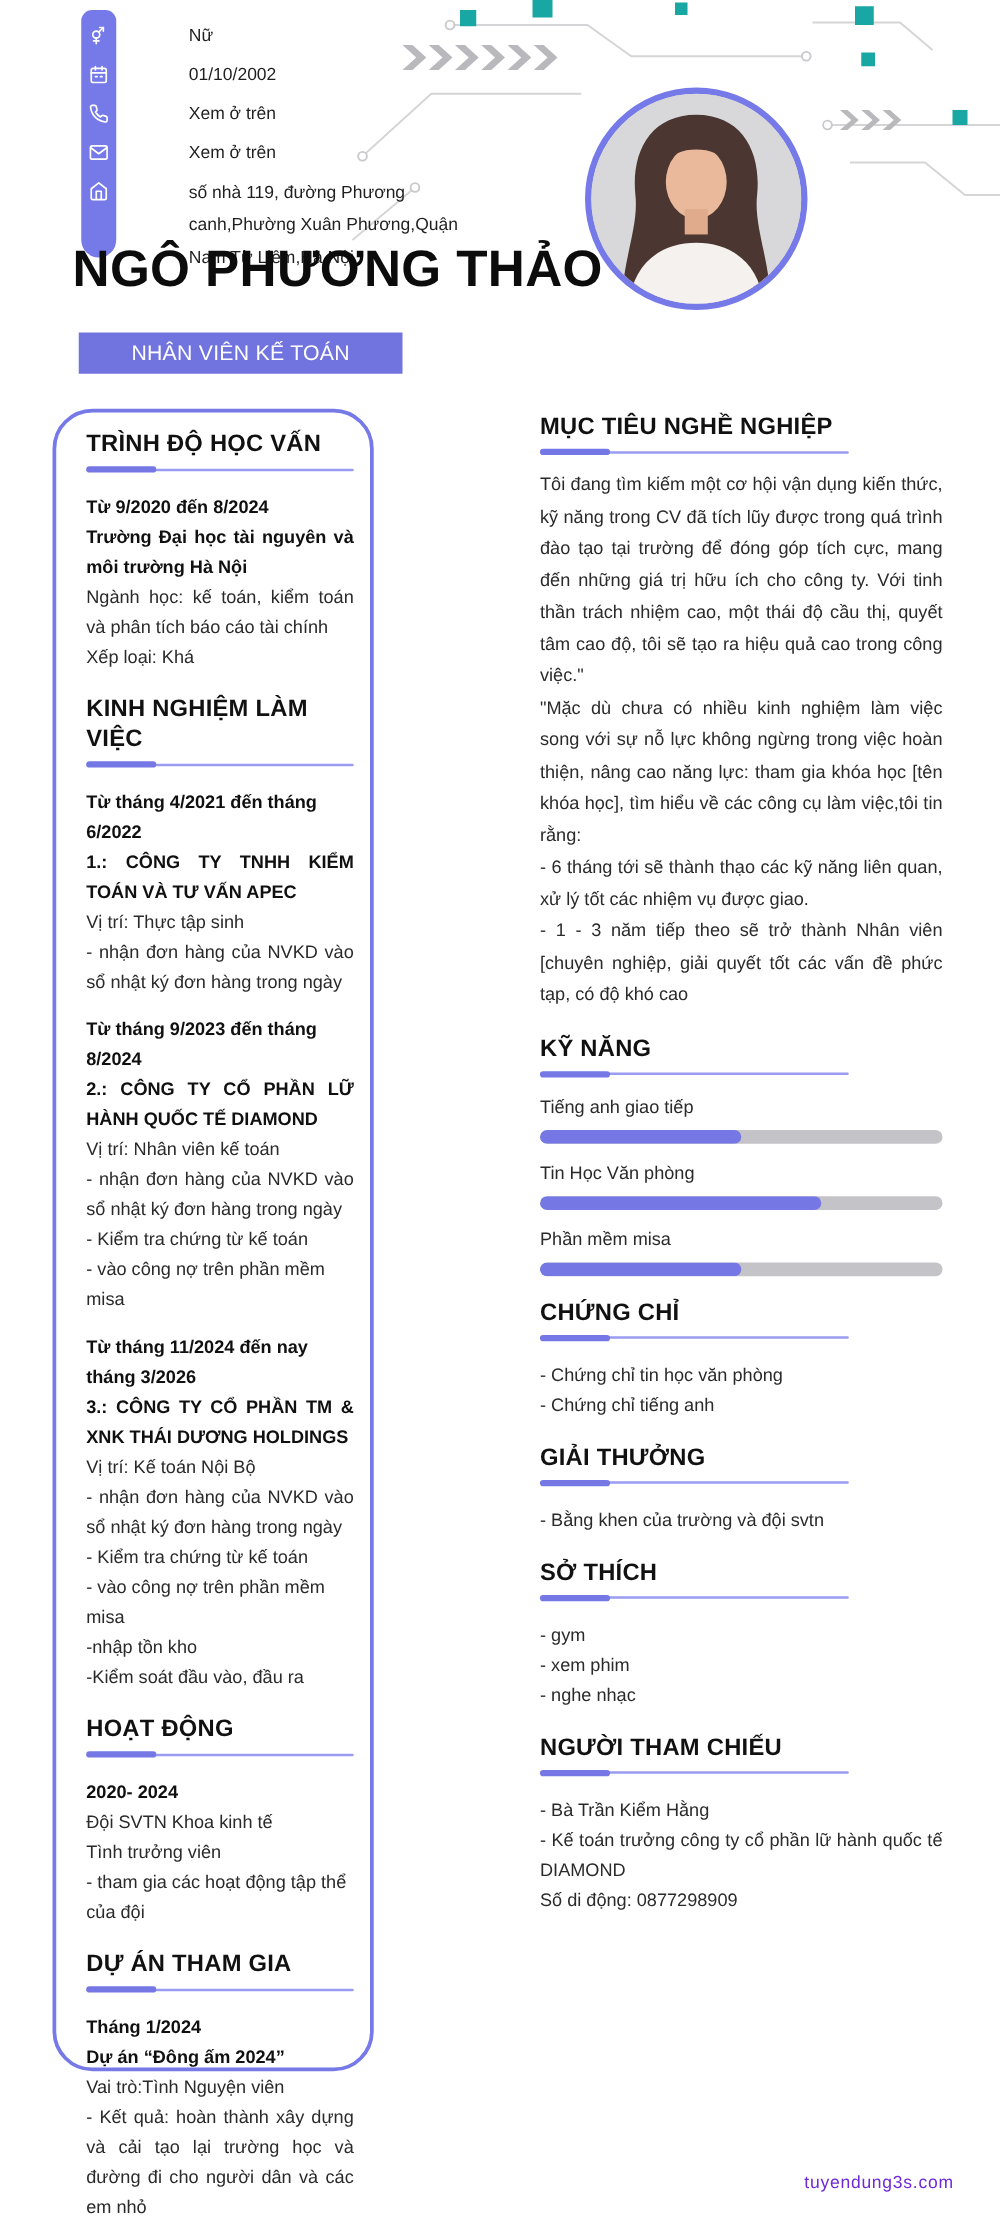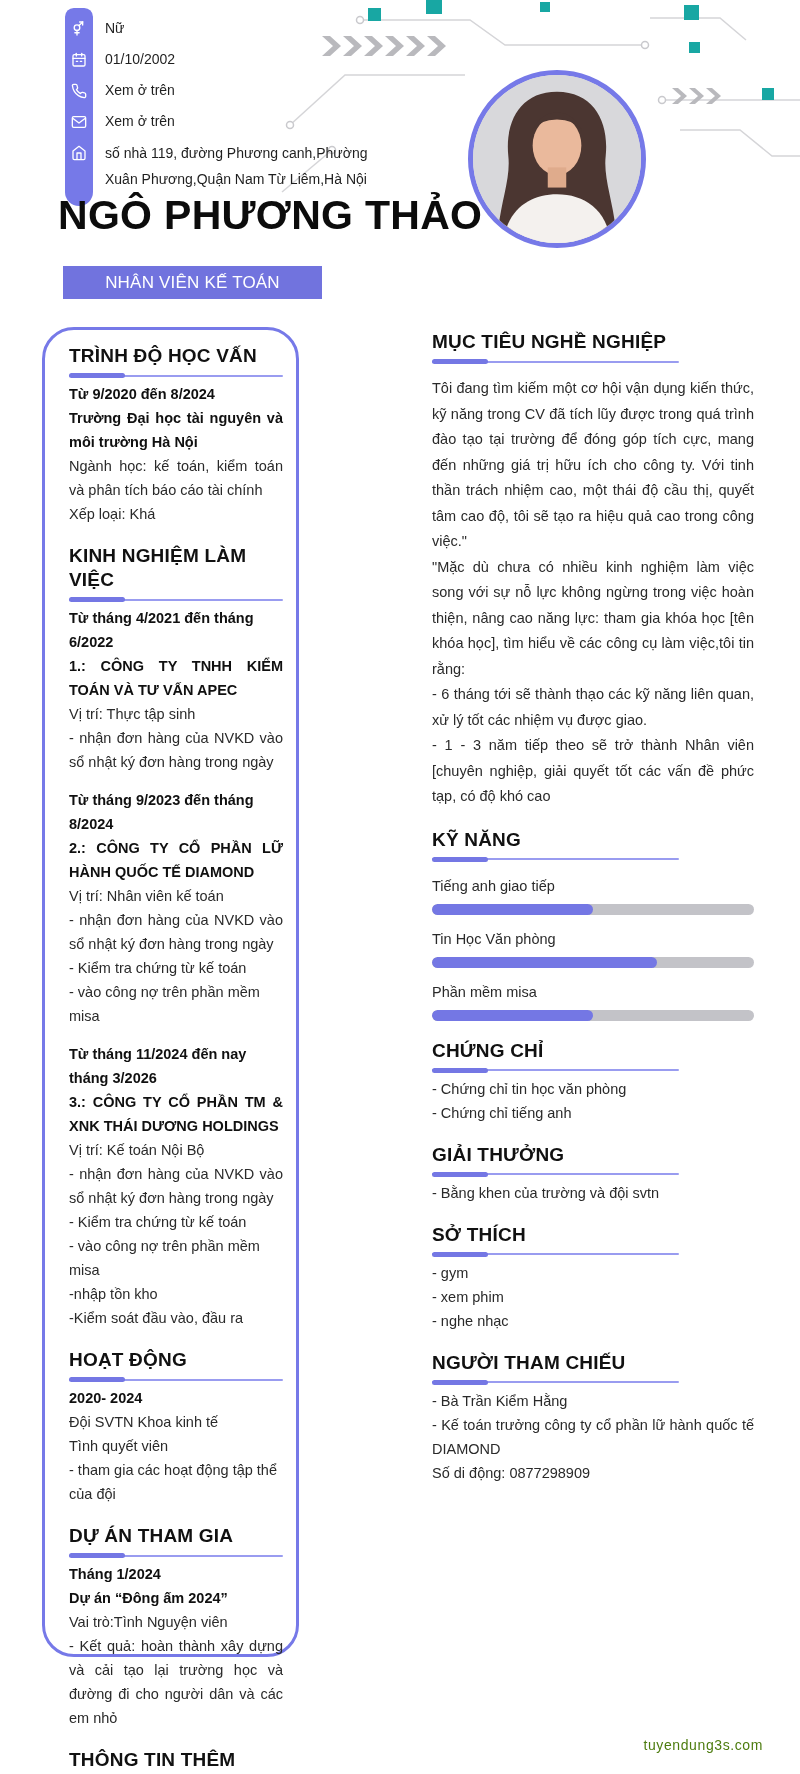--- a/index.html
+++ b/index.html
@@ -9,21 +9,21 @@
     overflow:hidden;
   }
   
   .contact-bar {
     position:absolute; left:65px; top:8px; width:28px; height:198px;
     background:#7679e8; border-radius:10px 10px 16px 16px; z-index:2;
   }
   .contact-icons { position:absolute; left:71px; top:21px; z-index:3; display:flex; flex-direction:column; gap:15px; }
   .contact-icons svg { display:block; }
   .contact-rows { position:absolute; left:105px; top:14px; width:278px; z-index:3; }
-  .contact-row { min-height:31px; font-size:14px; line-height:20px; padding-top:4px; box-sizing:border-box; color:#1f1f1f; }
+  .contact-row { min-height:31px; font-size:14px; line-height:20px; padding-top:4px; box-sizing:border-box; color:#1f1f1f;margin-left:46px; }
   .contact-row.address { line-height:26px; padding-top:2px; }
   .name {
     position:absolute; left:58px; top:192px; font-size:41px; font-weight:700;
     color:#0c0c0c; letter-spacing:0.3px; z-index:3; white-space:nowrap;
   }
   .badge {
     position:absolute; left:63px; top:266px; width:259px; height:33px;
     background:#7173de; color:#ffffff; display:flex; align-items:center; justify-content:center;
     font-size:17px; letter-spacing:0.2px; z-index:3;
   }
@@ -41,34 +41,34 @@
     border:3px solid #7679e8; border-radius:32px; padding:14px 13px 0 24px; background:#fff;
   }
   .right-col { position:absolute; left:432px; top:330px; width:322px; }
   .sec { margin-top:18px; }
   .sec:first-child { margin-top:0; }
   .sec-title { margin:0; font-size:19px; font-weight:700; color:#111; letter-spacing:0.2px; line-height:24px; }
   .rule { position:relative; height:5px; margin-top:5px; width:100%; }
   .right-col .rule { width:247px; }
   .rule::after { content:""; position:absolute; left:0; right:0; top:1.5px; height:2px; background:#999cf0; border-radius:1px; }
   .rule::before { content:""; position:absolute; left:0; top:0; width:56px; height:5px; background:#7477e4; border-radius:2.5px; z-index:1; }
-  .entry { margin-top:4px; }
+  .entry { margin-top:16px; }
   .entry + .entry { margin-top:14px; }
   .line { font-size:14.5px; line-height:24px; color:#2a2a2a; }
   .bold { font-weight:700; color:#101010; }
   .just { text-align:justify; }
   .para { font-size:14.5px; line-height:25.5px; text-align:justify; color:#2a2a2a; }
   .paras { margin-top:12px; }
   
   .skill { margin-top:13px; }
   .skill-label { font-size:14.5px; line-height:22px; color:#2a2a2a; }
   .skill-track { margin-top:7px; height:11px; border-radius:6px; background:#c3c3c8; overflow:hidden; }
   .skill-fill { height:100%; border-radius:6px; background:#7477e4; }
   
-  .footer { position:absolute; top:1737px; right:37px; font-size:14px; color:#4d7c0f; letter-spacing:0.6px; }
+  .footer { position:absolute; top:1737px; right:37px; font-size:14px; color:#6d28d9; letter-spacing:0.6px; }
 </style>
 </head>
 <body>
 
 <div class="page">
 
   <svg class="circuit" width="540" height="210" viewBox="0 0 540 210">
     <g fill="none" stroke="#d5d5d8" stroke-width="1.5">
       <path d="M30 125 L85 75 L205 75"></path>
       <path d="M100 20 L210 20 L245 45 L385 45"></path>
@@ -197,21 +197,21 @@
         <div class="line">-Kiểm soát đầu vào, đầu ra</div>
       </div>
     </div>
 
     <div class="sec">
       <h2 class="sec-title">HOẠT ĐỘNG</h2>
       <div class="rule"></div>
       <div class="entry">
         <div class="line bold">2020- 2024</div>
         <div class="line">Đội SVTN  Khoa kinh tế</div>
-        <div class="line">Tình quyết viên</div>
+        <div class="line">Tình trưởng viên</div>
         <div class="line">- tham gia các hoạt động tập thể của đội</div>
       </div>
     </div>
 
     <div class="sec">
       <h2 class="sec-title">DỰ ÁN THAM GIA</h2>
       <div class="rule"></div>
       <div class="entry">
         <div class="line bold">Tháng 1/2024</div>
         <div class="line bold">Dự án “Đông ấm 2024”</div>

